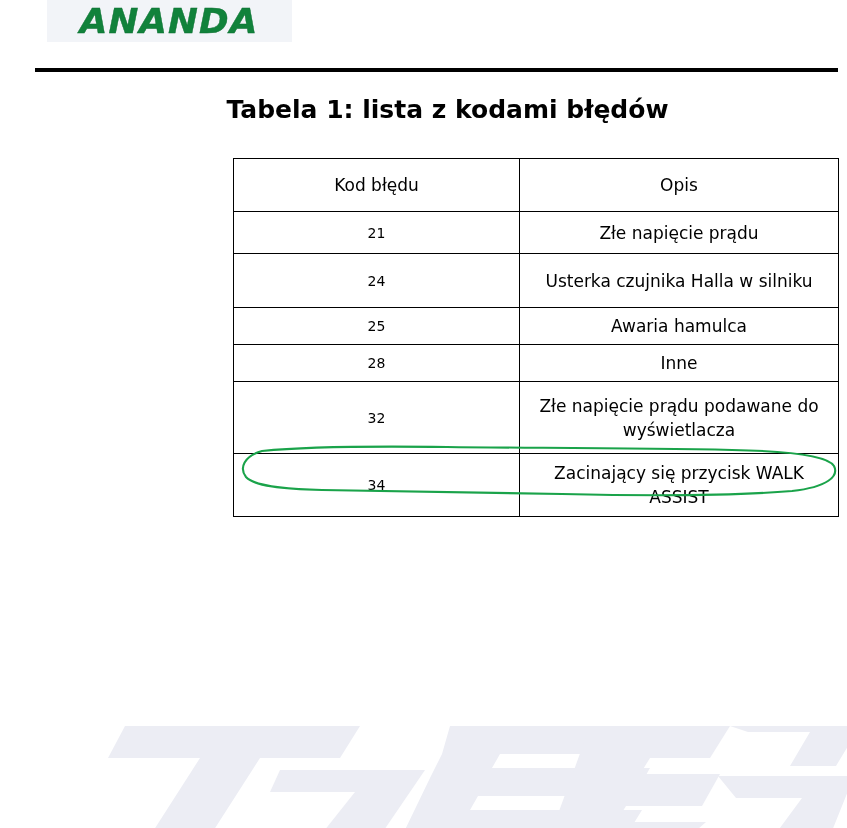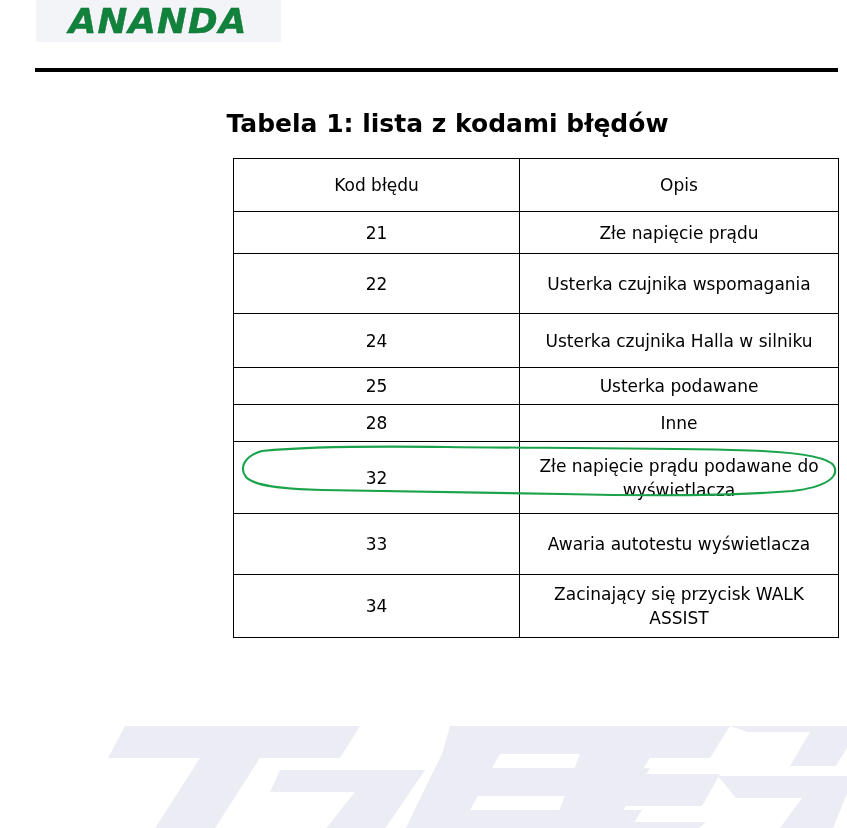--- a/index.html
+++ b/index.html
@@ -25,21 +25,21 @@
     width: 830px;
     height: 120px;
     z-index: 0;
     pointer-events: none;
   }
   .watermark svg { display: block; }
 
   
   .brand-logo {
     position: absolute;
-    left: 36px;
+    left: 47px;
     top: 0px;
     width: 245px;
     height: 42px;
     background: #f2f4f8;
     z-index: 2;
     display: flex;
     align-items: center;
     justify-content: center;
     overflow: hidden;
   }
@@ -63,21 +63,21 @@
     width: 803px;
     height: 4px;
     background: #000000;
     z-index: 2;
   }
 
   
   .page-title {
     position: absolute;
     left: 0;
-    top: 108px;
+    top: 94px;
     width: 847px;
     text-align: center;
     font-family: "DejaVu Sans", sans-serif;
     font-weight: 700;
     font-size: 25px;
     line-height: 32px;
     color: #000000;
     z-index: 2;
   }
   
@@ -112,21 +112,21 @@
     font-size: 17px;
     line-height: 24px;
     font-weight: 400;
     padding: 6px 8px;
     background: transparent;
   }
   table.codes th {
     font-weight: 400;
     height: 40px;
   }
-  table.codes td.code-cell { font-size: 17px; }
+  table.codes td.code-cell { font-size: 14px; }
 
   .r-h  { height: 40px; }
   .r-1  { height: 42px; }
   .r-2  { height: 60px; }
   .r-3  { height: 54px; }
   .r-4  { height: 34px; }
   .r-5  { height: 36px; }
   .r-6  { height: 39px; }
   .r-7  { height: 40px; }
   .r-8  { height: 72px; }
@@ -186,43 +186,35 @@
       <tr class="r-h">
         <th>Kod błędu</th>
         <th>Opis</th>
       </tr>
     </thead>
     <tbody>
       <tr class="r-1">
         <td class="code-cell">21</td>
         <td>Złe napięcie prądu</td>
       </tr>
-      <tr class="r-2">
-        <td class="code-cell">22</td>
-        <td>Usterka czujnika wspomagania</td>
-      </tr>
       <tr class="r-3">
         <td class="code-cell">24</td>
         <td>Usterka czujnika Halla w silniku</td>
       </tr>
       <tr class="r-4">
         <td class="code-cell">25</td>
-        <td>Usterka podawane</td>
+        <td>Awaria hamulca</td>
       </tr>
       <tr class="r-5">
         <td class="code-cell">28</td>
         <td>Inne</td>
       </tr>
       <tr class="r-8">
         <td class="code-cell">32</td>
         <td>Złe napięcie prądu podawane do wyświetlacza</td>
-      </tr>
-      <tr class="r-9">
-        <td class="code-cell">33</td>
-        <td>Awaria autotestu wyświetlacza</td>
       </tr>
       <tr class="r-10">
         <td class="code-cell">34</td>
         <td>Zacinający się przycisk WALK ASSIST</td>
       </tr>
     </tbody>
   </table>
 </div>
 
 <div class="annotation-ellipse">

